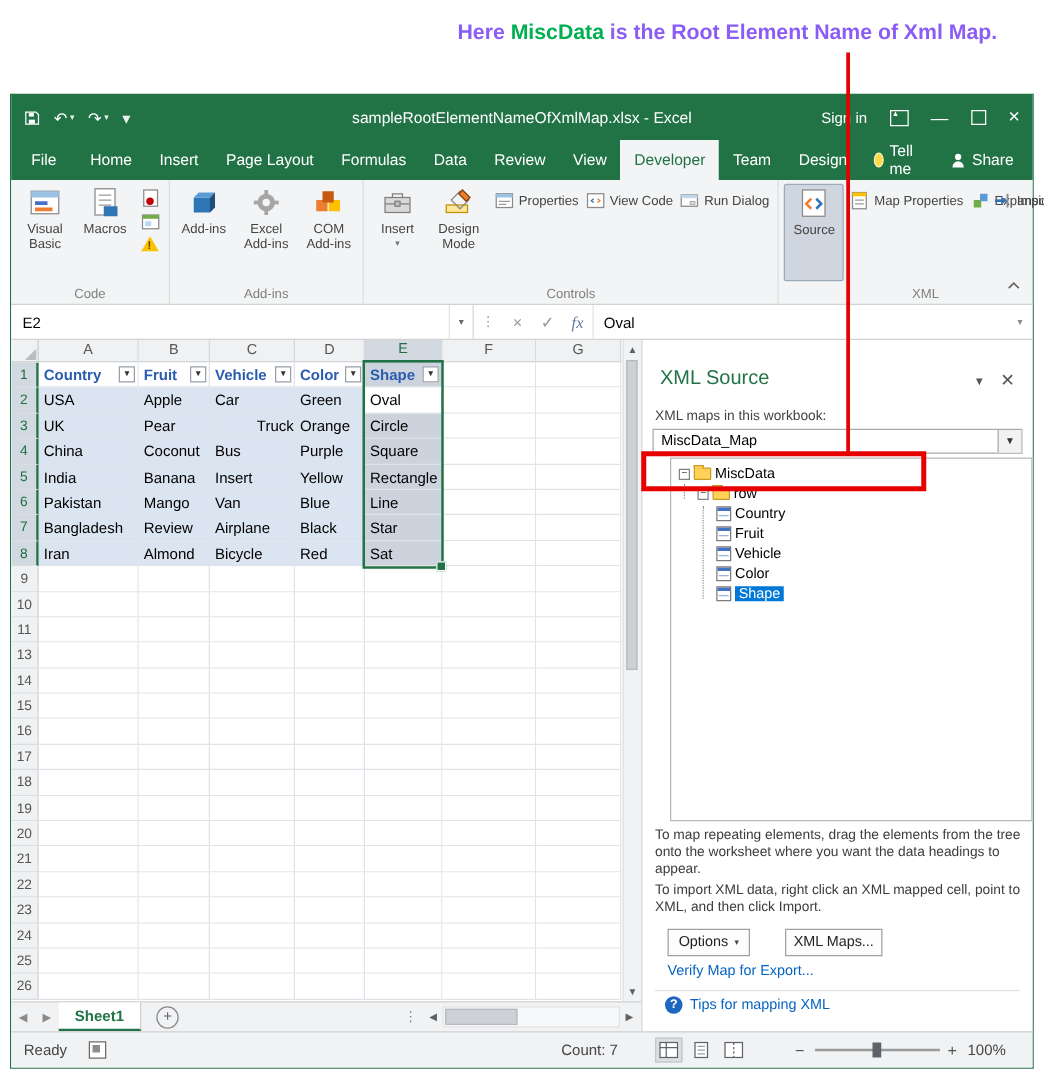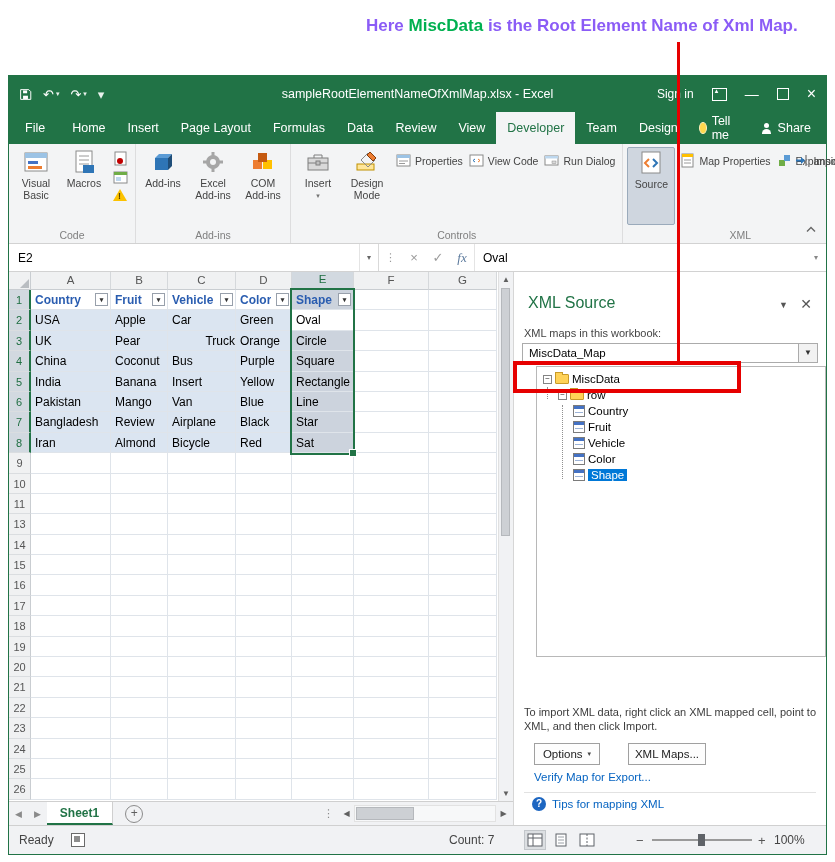--- a/index.html
+++ b/index.html
@@ -791,20 +791,21 @@
           </div>
           <div class="titem" style="padding-left: 36px;">
             <span class="elem-ic"></span>
             <span class="tlab">Color</span>
           </div>
           <div class="titem" style="padding-left: 36px;">
             <span class="elem-ic"></span>
             <span class="tlab tsel">Shape</span>
           </div>
         </div>
+      <div class="xp-help" style="top:390px">To map repeating elements, drag the elements from the tree onto the worksheet where you want the data headings to appear.</div>
       <div class="xp-help" style="top:434px">To import XML data, right click an XML mapped cell, point to XML, and then click Import.</div>
       <div class="xp-btn" style="left:20px;width:66px">
         <span>Options</span>
         <span class="dd">▾</span>
       </div>
       <div class="xp-btn" style="left:114px;width:78px">
         <span>XML Maps...</span>
       </div>
       <a class="xp-link" style="left:20px;top:499px">Verify Map for Export...</a>
       <div class="xp-divider"></div>

